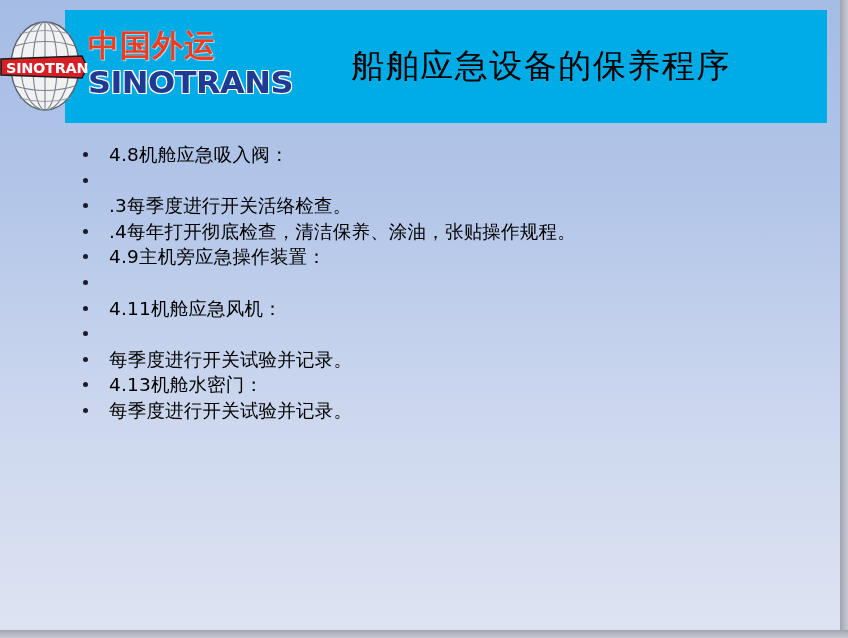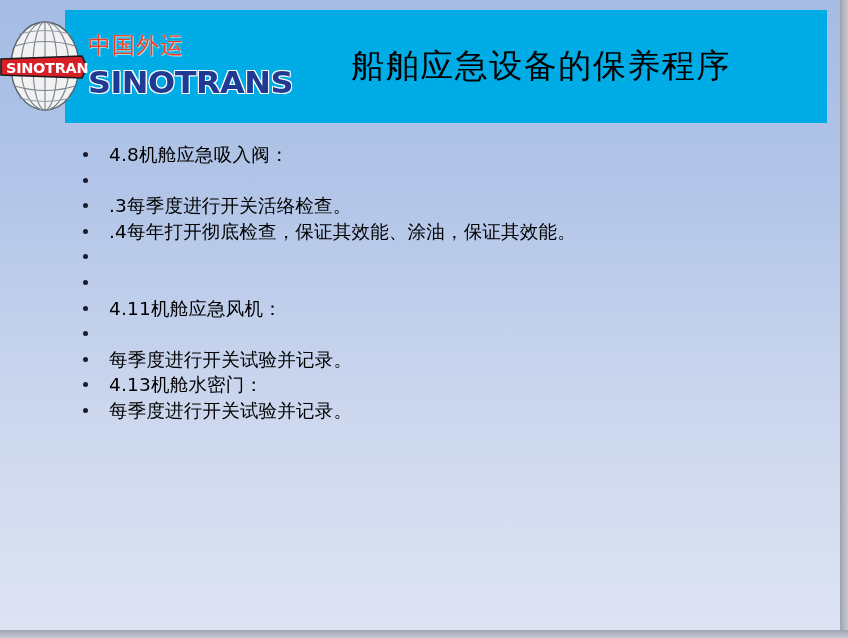--- a/index.html
+++ b/index.html
@@ -81,22 +81,22 @@
 
   #wordmark {
     position: absolute;
     left: 88px;
     top: 8px;
     width: 165px;
     height: 84px;
   }
   #cn-name {
     font-family: "DejaVu Sans", sans-serif;
-    font-size: 23px;
-    font-weight: normal;
+    font-size: 31px;
+    font-weight: bold;
     color: #f23a1e;
     letter-spacing: 1px;
     line-height: 38px;
     white-space: nowrap;
     text-shadow: 0 0 1px #ffffff, 1px 1px 0 rgba(255,255,255,0.55);
   }
   #en-name {
     font-family: "DejaVu Sans", sans-serif;
     font-size: 31px;
     font-weight: bold;
@@ -207,24 +207,25 @@
       </div>
       <div class="bullet-row">
         <span class="bullet-dot"></span>
       </div>
       <div class="bullet-row">
         <span class="bullet-dot"></span>
         <span class="bullet-text">.3每季度进行开关活络检查。</span>
       </div>
       <div class="bullet-row">
         <span class="bullet-dot"></span>
-        <span class="bullet-text">.4每年打开彻底检查，保证其效能、涂油，保证其效能。</span>
-      </div>
-      <div class="bullet-row">
-        <span class="bullet-dot"></span>
+        <span class="bullet-text">.4每年打开彻底检查，清洁保养、涂油，张贴操作规程。</span>
+      </div>
+      <div class="bullet-row">
+        <span class="bullet-dot"></span>
+        <span class="bullet-text">4.9主机旁应急操作装置：</span>
       </div>
       <div class="bullet-row">
         <span class="bullet-dot"></span>
       </div>
       <div class="bullet-row">
         <span class="bullet-dot"></span>
         <span class="bullet-text">4.11机舱应急风机：</span>
       </div>
       <div class="bullet-row">
         <span class="bullet-dot"></span>

